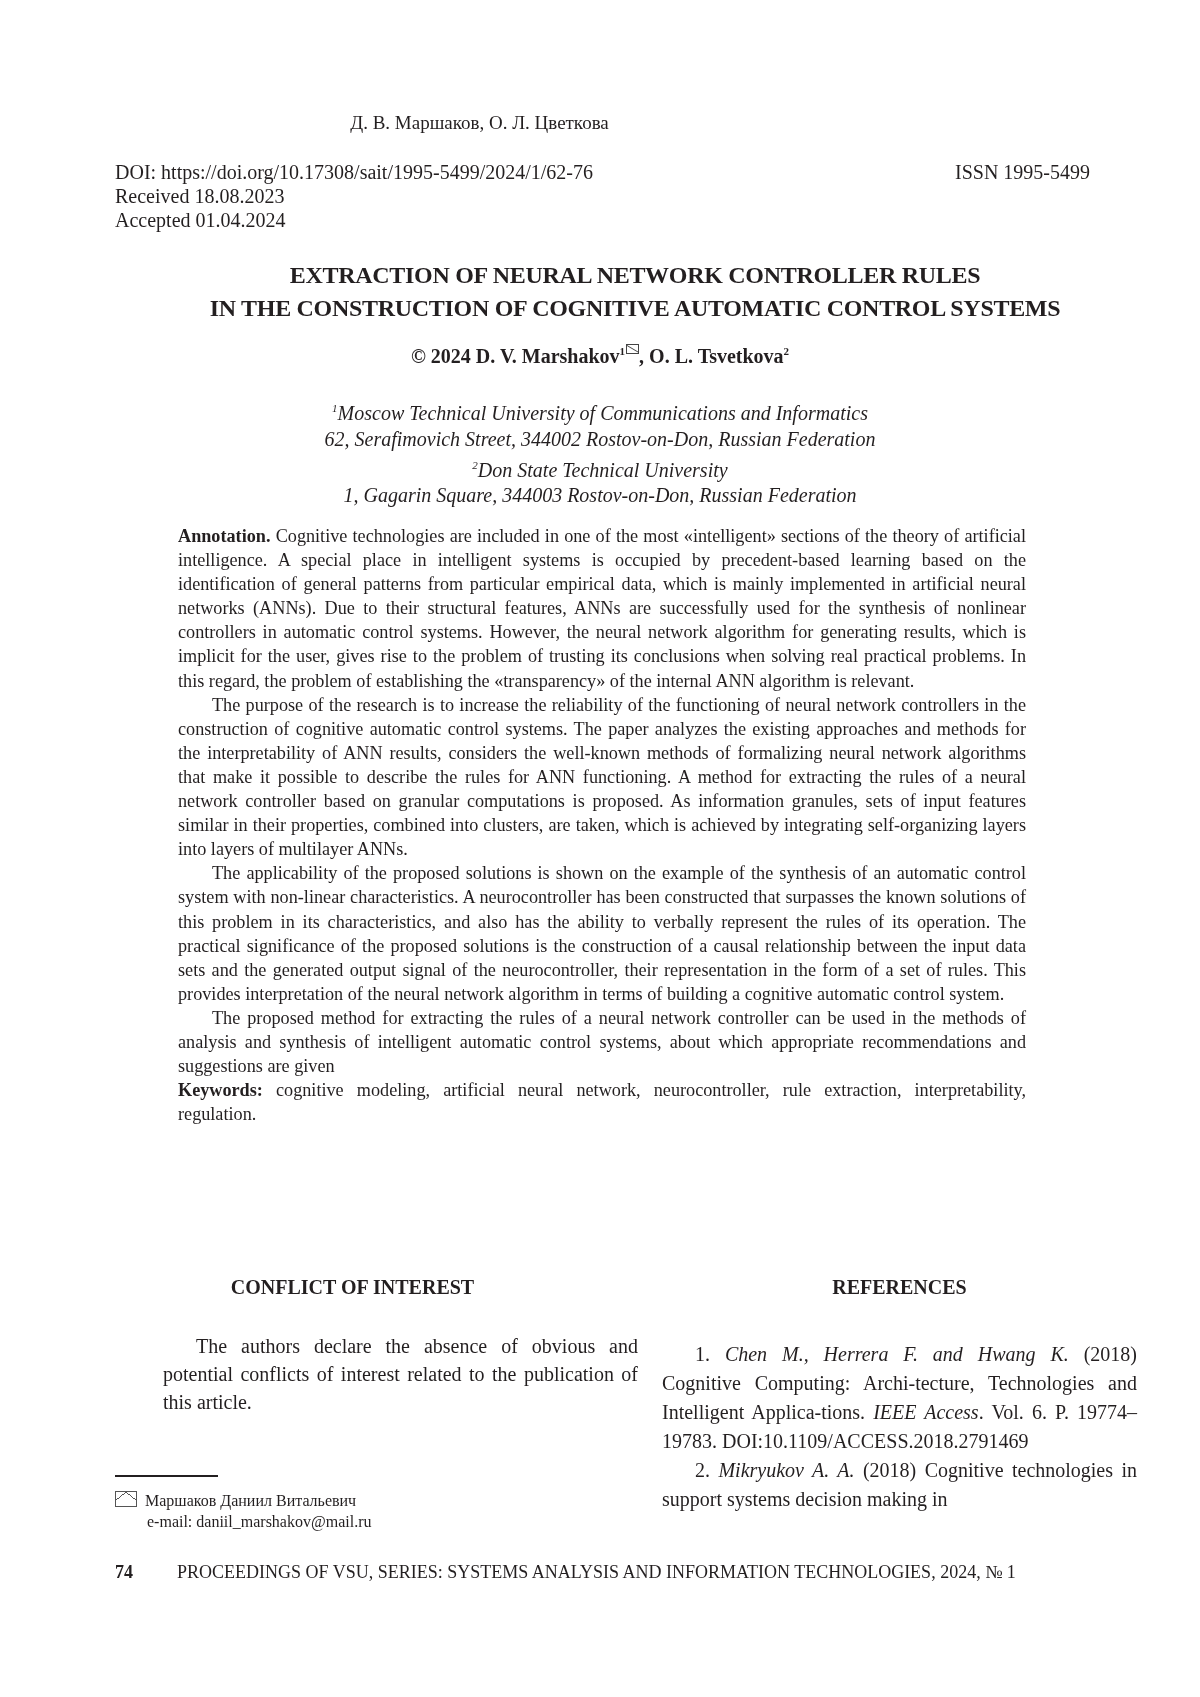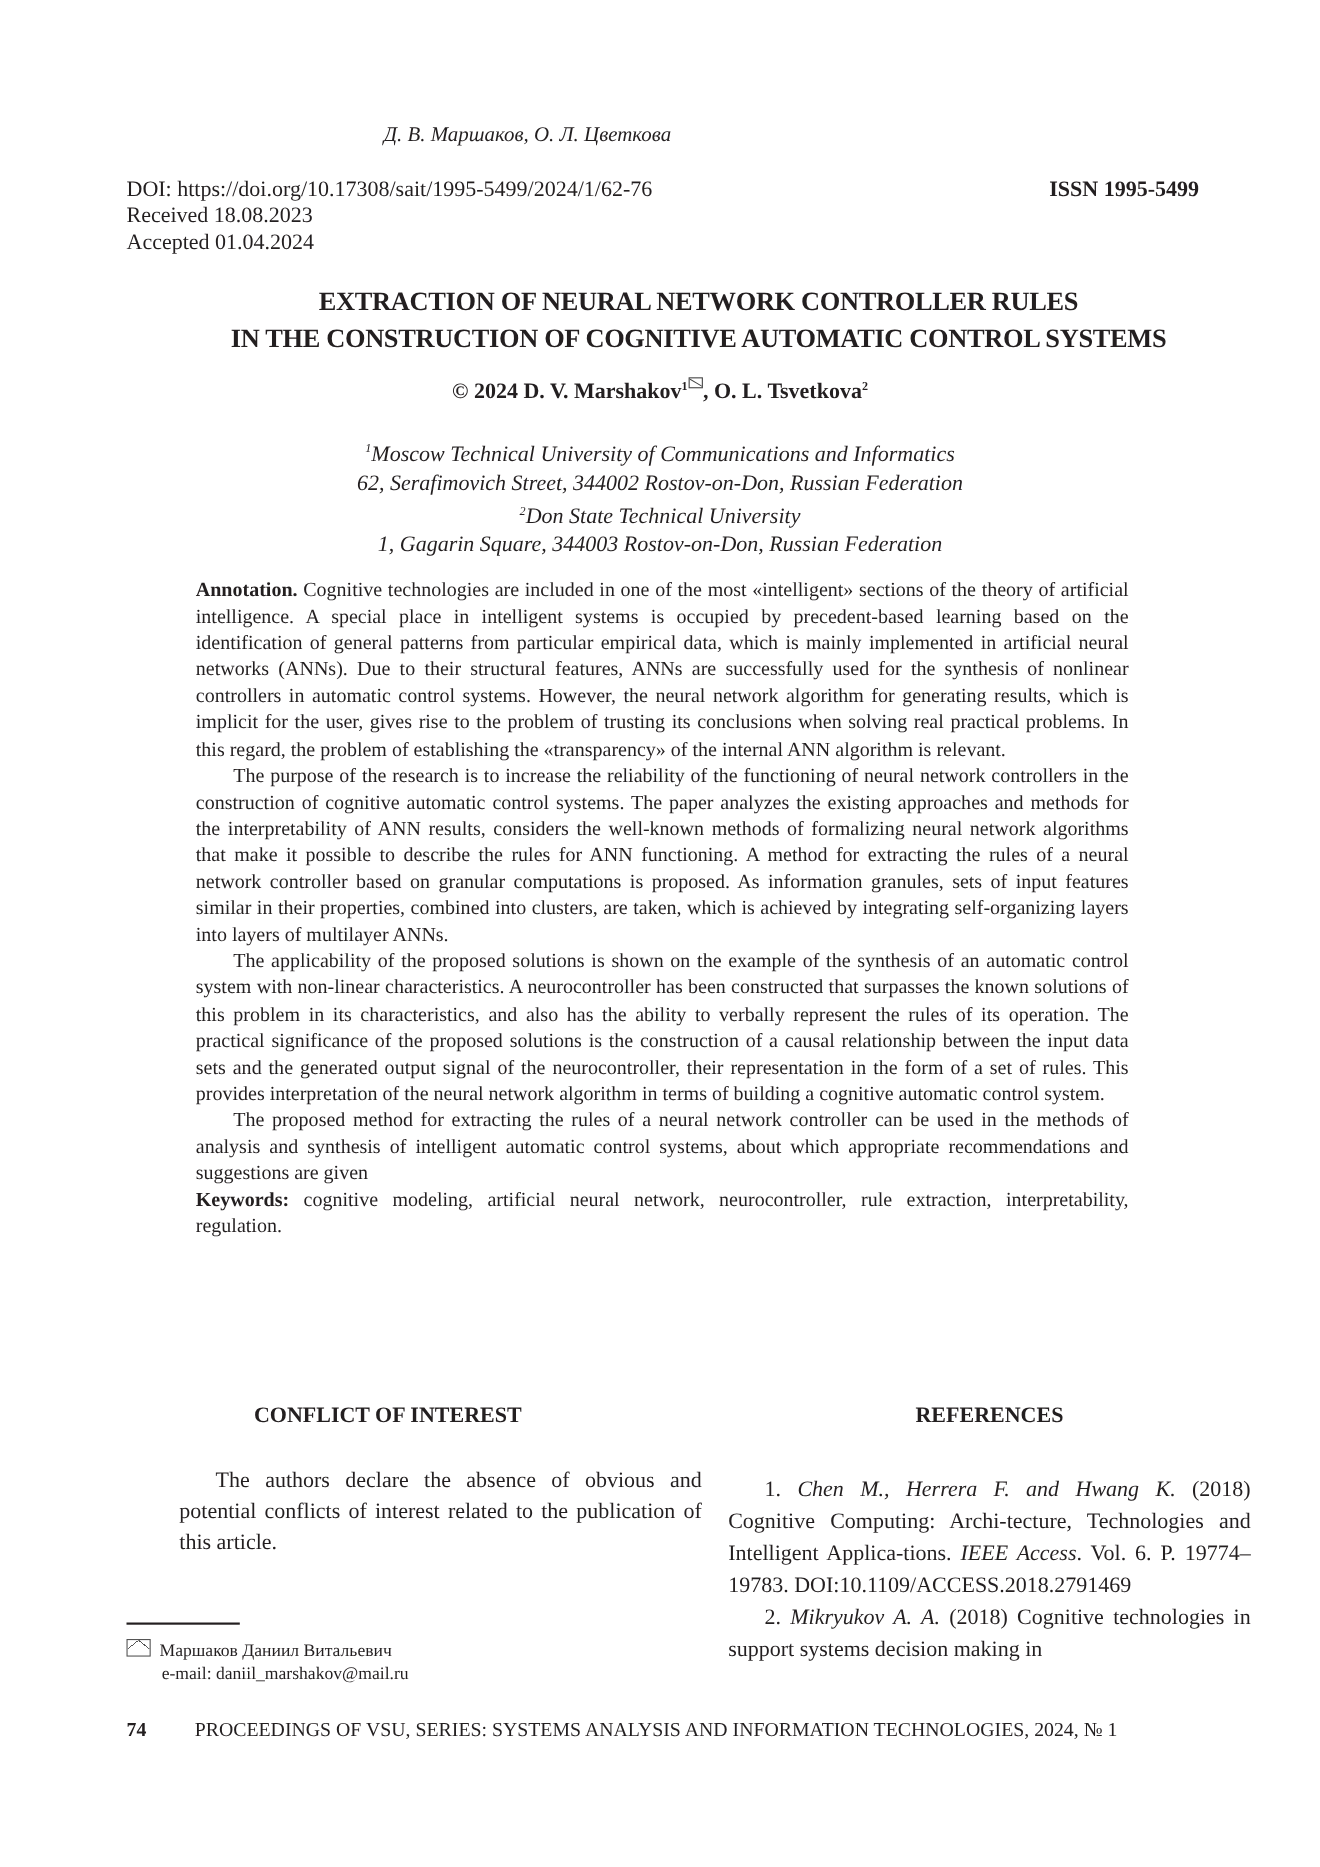--- a/index.html
+++ b/index.html
@@ -1,21 +1,21 @@
 <!DOCTYPE html>
 <html><head>
 <meta charset="utf-8">
 <style>
   html, body { margin: 0; padding: 0; background: #ffffff; }
   body { width: 1200px; height: 1697px; position: relative; overflow: hidden;
          font-family: "Liberation Serif", "DejaVu Serif", serif; color: #231f20; }
   .abs { position: absolute; }
-  .running-head { top: 112px; left: 0; width: 959px; text-align: center; font-style: italic; font-size: 19px; }
+  .running-head { top: 112px; left: 0; width: 959px; text-align: center; font-size: 19px; }
   .meta { top: 160px; left: 115px; font-size: 20px; line-height: 24px; }
-  .issn { top: 160px; right: 110px; font-size: 20px; line-height: 24px; font-weight: bold; }
+  .issn { top: 160px; right: 110px; font-size: 20px; line-height: 24px; }
   .title { top: 259px; left: 0; width: 1200px; text-align: center; font-weight: bold; font-size: 24px; line-height: 33px; letter-spacing: -0.3px; margin-left: 35px; }
   .authors { top: 345px; left: 0; width: 1200px; text-align: center; font-weight: bold; font-size: 20px; }
   .authors sup { font-size: 11px; }
   .env-mini { display: inline-block; width: 11px; height: 8px; border: 1px solid #444; position: relative; top: -9px; margin-left: 1px; overflow: hidden; }
   .env-mini::before { content: ""; position: absolute; left: -2px; top: -6px; width: 14px; height: 9px; border-bottom: 1px solid #444; transform: skewY(30deg); }
   .affil { top: 395px; left: 0; width: 1200px; text-align: center; font-style: italic; font-size: 20px; line-height: 26px; }
   .affil sup { font-size: 11px; font-style: italic; }
   .abstract { top: 524px; left: 178px; width: 848px; font-size: 18.2px; line-height: 24.1px; text-align: justify; }
   .abstract p { margin: 0; }
   .abstract p.indent { text-indent: 34px; }

